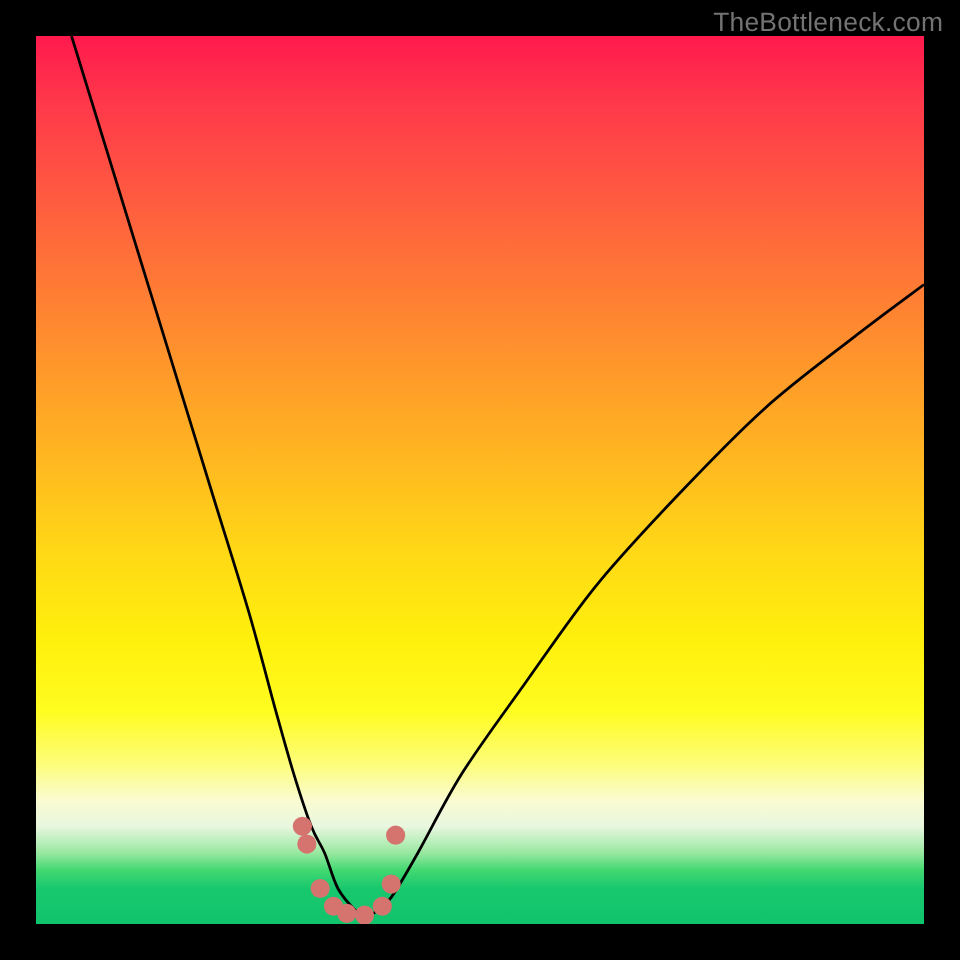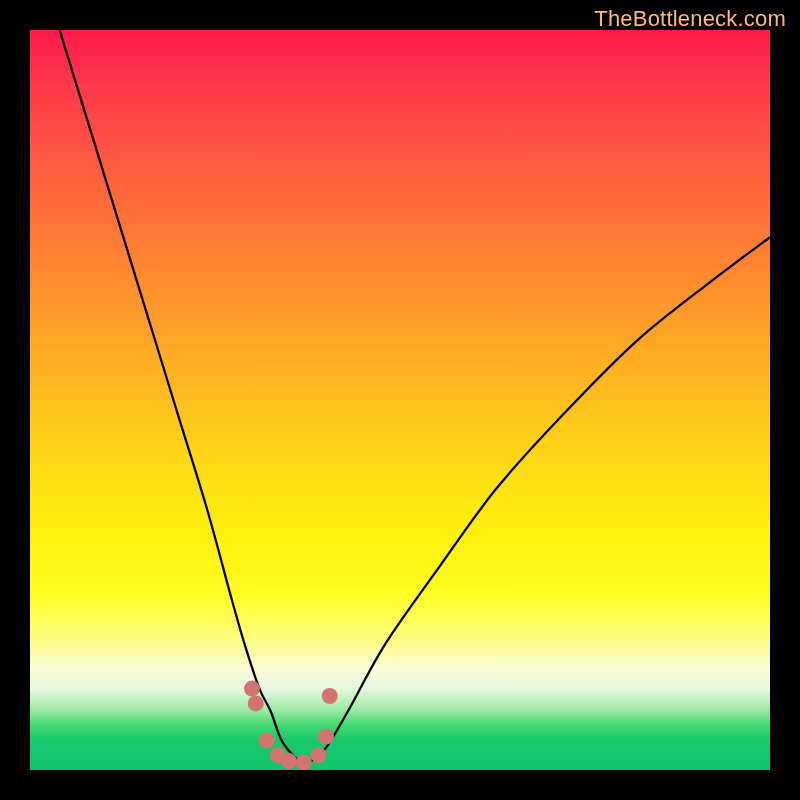--- a/index.html
+++ b/index.html
@@ -41,21 +41,21 @@
       #98e8a0 92%,
       #40d870 94%,
       #18c86e 96%,
       #10c46c 100%
     );
   }
   .watermark {
     position: absolute;
     top: 6px;
     right: 14px;
-    color: #fdba74;
+    color: #737373;
     font-size: 22px;
     letter-spacing: 0.2px;
     margin-left: 24px;
   }
   svg.curve {
     position: absolute;
     left: 0;
     top: 0;
     width: 740px;
     height: 740px;

